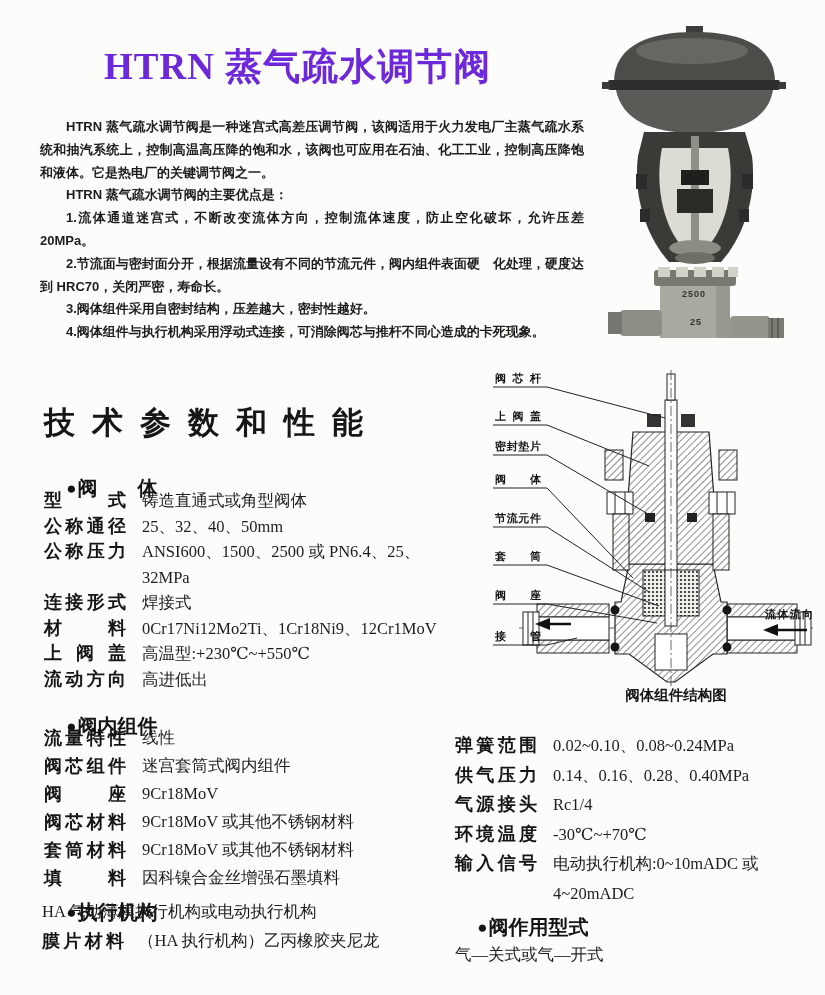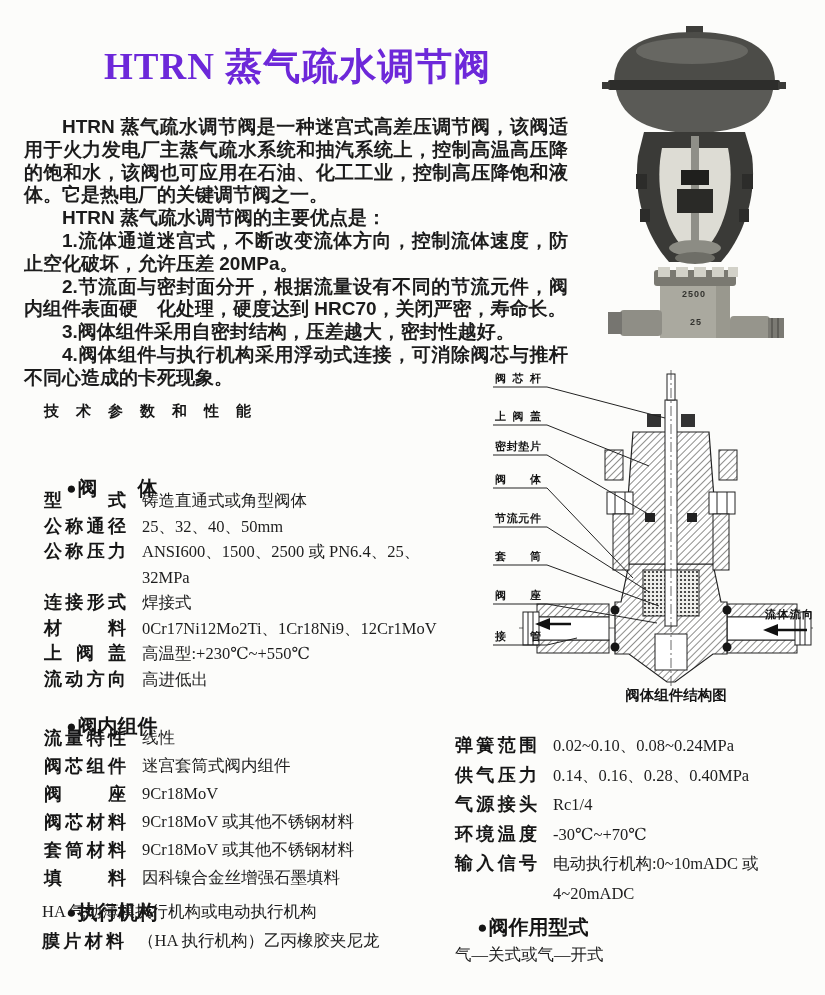--- a/index.html
+++ b/index.html
@@ -11,28 +11,28 @@
     font-family:"Liberation Sans","DejaVu Sans",sans-serif;
     color:#1b1b1b;
   }
   .title{
     position:absolute;left:104px;top:42px;
     font-family:"Liberation Serif","DejaVu Serif",serif;
     font-size:37px;font-weight:bold;letter-spacing:1px;color:#6d28d9;
     white-space:nowrap;
   }
   .intro{
-    position:absolute;left:24px;top:116px;width:544px;
-    font-size:19px;line-height:22.8px;font-weight:700;color:#1c1c1c;
+    position:absolute;left:40px;top:116px;width:544px;
+    font-size:13px;line-height:22.8px;font-weight:700;color:#1c1c1c;
     text-align:justify;
   }
   .intro p{margin:0;text-indent:2em;}
   .tech-heading{
     position:absolute;left:44px;top:402px;
-    font-size:15px;font-weight:bold;letter-spacing:17px;color:#161616;
+    font-size:31px;font-weight:bold;letter-spacing:17px;color:#161616;
     white-space:nowrap;
   }
   .sec-heading{
     position:absolute;
     font-size:20px;font-weight:bold;color:#141414;white-space:pre;
   }
   .sec-heading .bullet{font-size:17px;vertical-align:1px;margin-right:1px;}
   .spec-rows{position:absolute;}
   .spec-row{display:flex;align-items:flex-start;}
   .spec-label{

